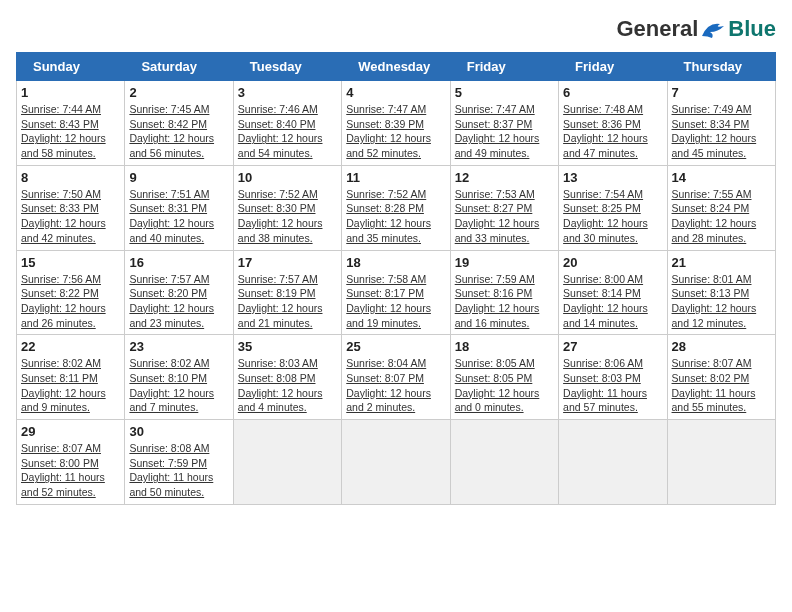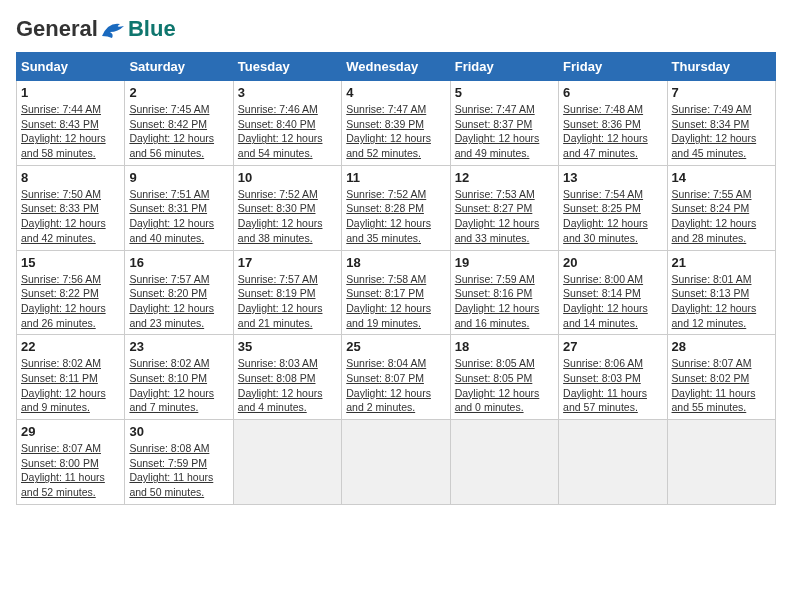--- a/index.html
+++ b/index.html
@@ -5,21 +5,21 @@
     * { box-sizing: border-box; margin: 0; padding: 0; }
     body {
       font-family: Arial, sans-serif;
       background: #fff;
       width: 792px;
       min-height: 612px;
       padding: 16px;
     }
     .header {
       display: flex;
-      justify-content: flex-start;
+      justify-content: flex-end;
       align-items: flex-start;
       margin-bottom: 10px;
     }
     .logo {
       display: flex;
       align-items: center;
       font-size: 22px;
       font-weight: bold;
       color: #333;
     }
@@ -43,21 +43,21 @@
       color: #555;
     }
     table {
       width: 100%;
       border-collapse: collapse;
       font-size: 10.5px;
     }
     thead tr th {
       background: #2a6db5;
       color: #fff;
-      padding: 6px 4px;
+      padding: 6px 16px;
       text-align: left;
       font-size: 13px;
       font-weight: bold;
       border: 1px solid #2a6db5;
     }
     tbody tr td {
       border: 1px solid #ccc;
       vertical-align: top;
       padding: 4px;
       width: calc(100% / 7);

